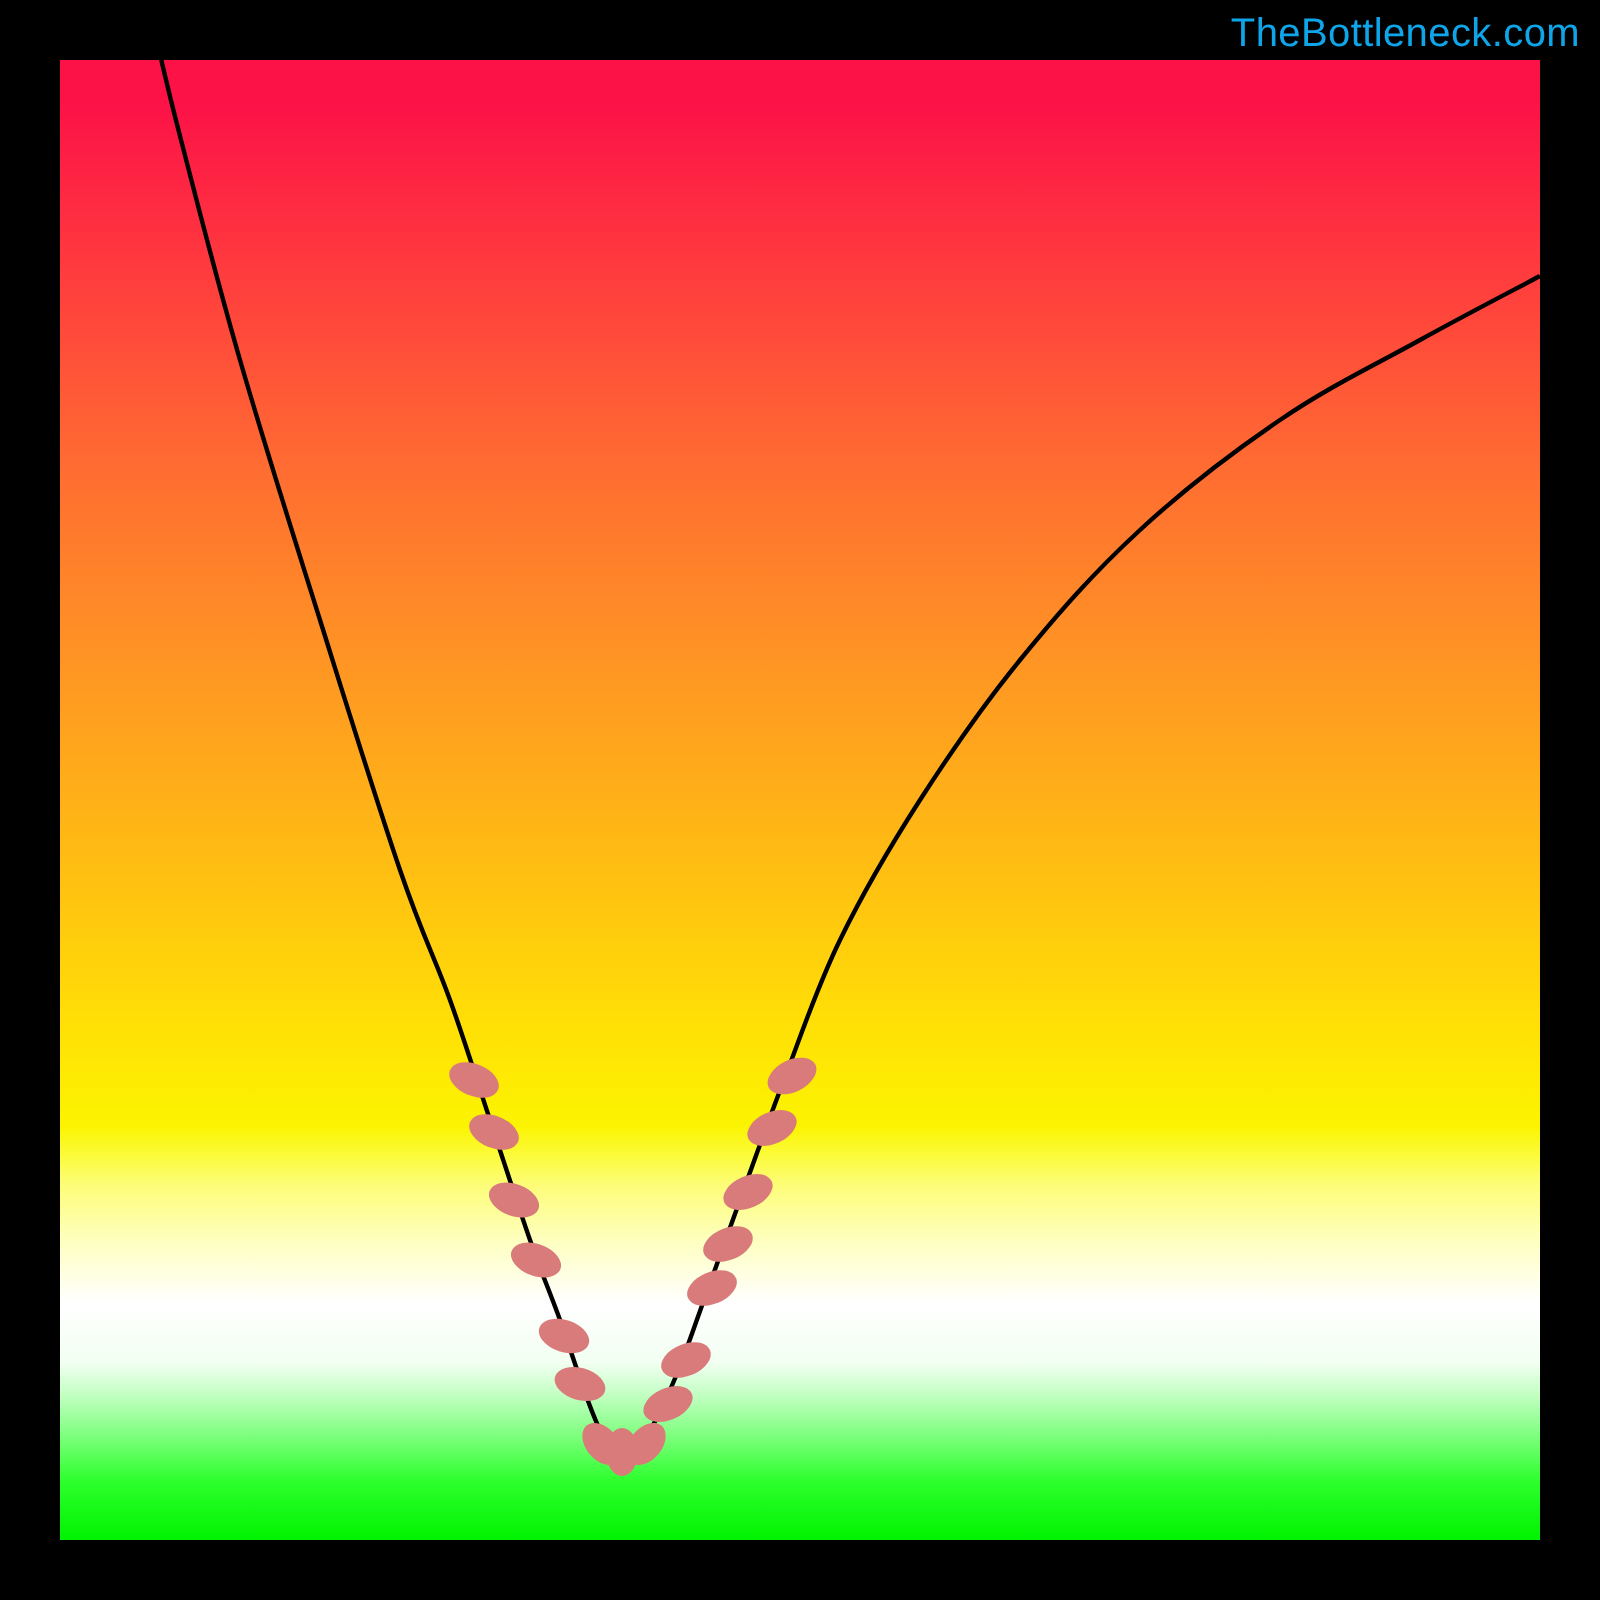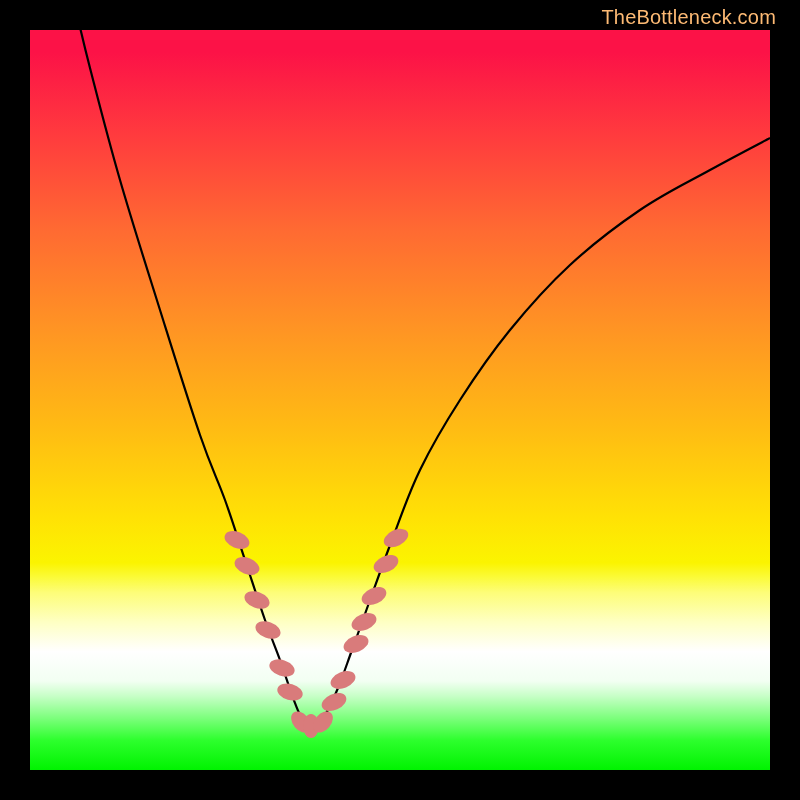--- a/index.html
+++ b/index.html
@@ -44,22 +44,22 @@
       #f2fff2 88%,
       #c7ffc7 90%,
       #7cff7c 93%,
       #2dff2d 96%,
       #00f300 100%
     );
   }
   .watermark {
     position: absolute;
     top: 6px;
-    right: 24px;
-    color: #fdba74;
+    right: 10px;
+    color: #0ea5e9;
     font-size: 20px;
     font-weight: 500;
     letter-spacing: 0.2px;
     user-select: none;
   }
   svg.curve {
     position: absolute;
     left: 0;
     top: 0;
     width: 740px;

